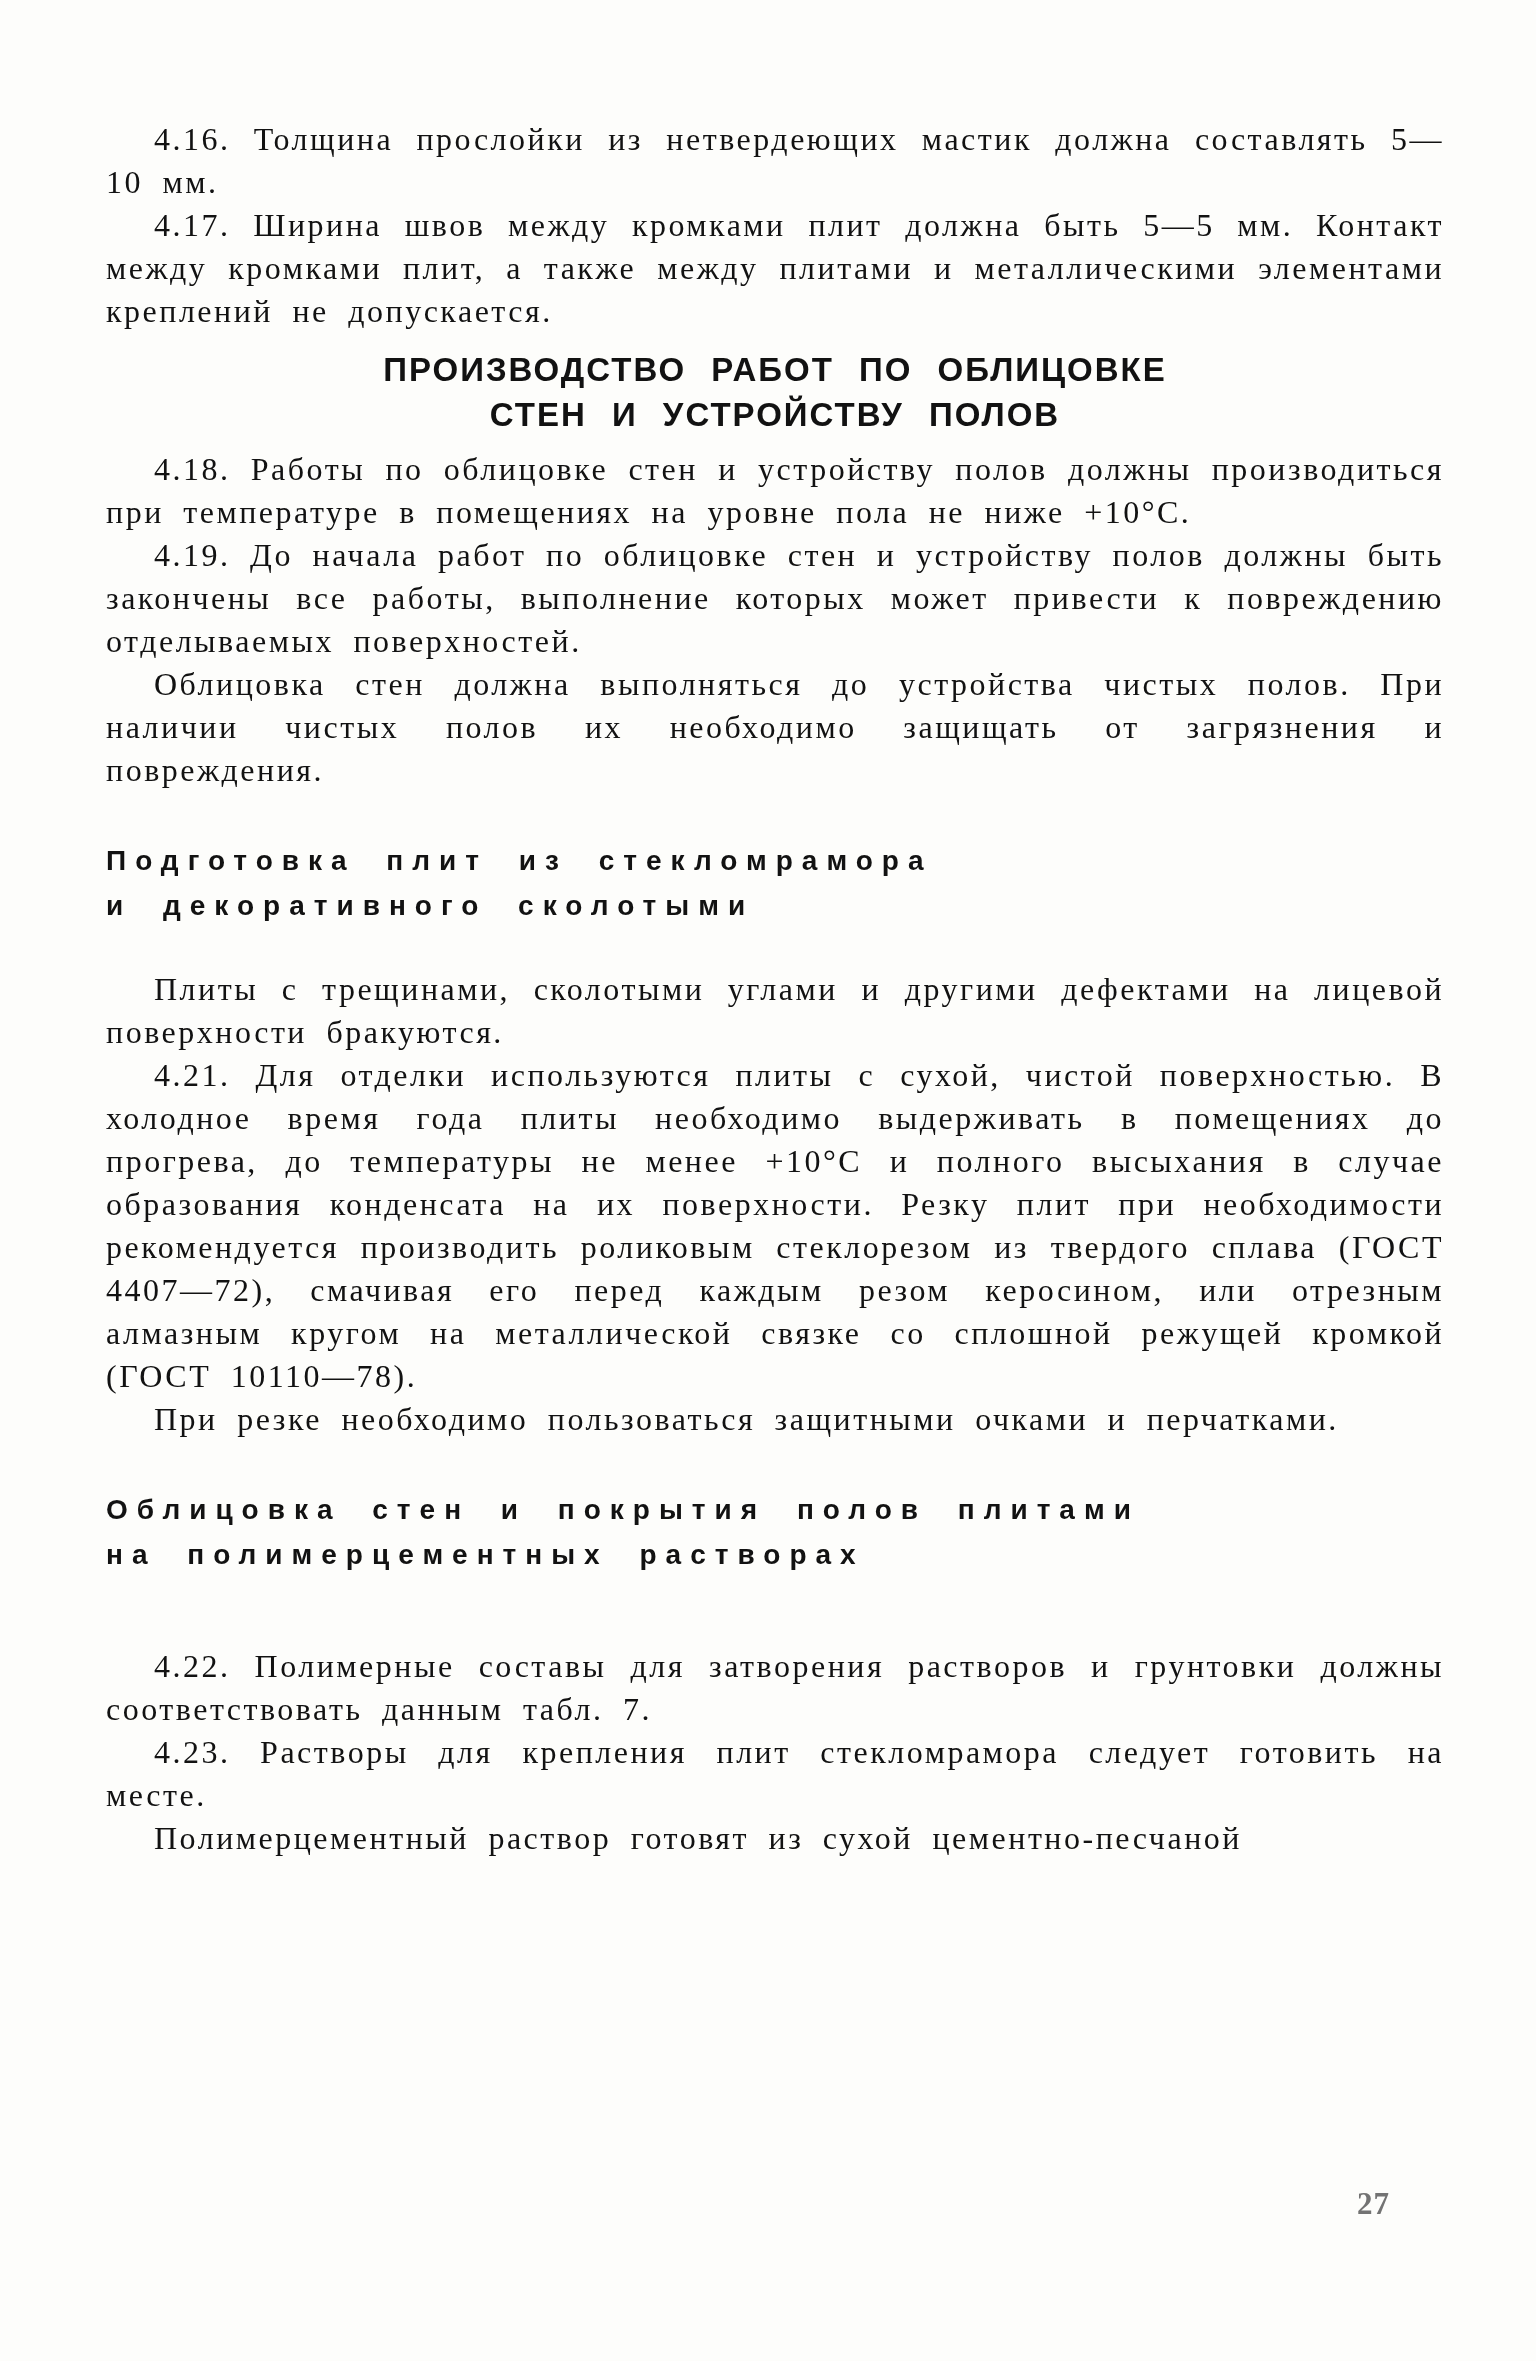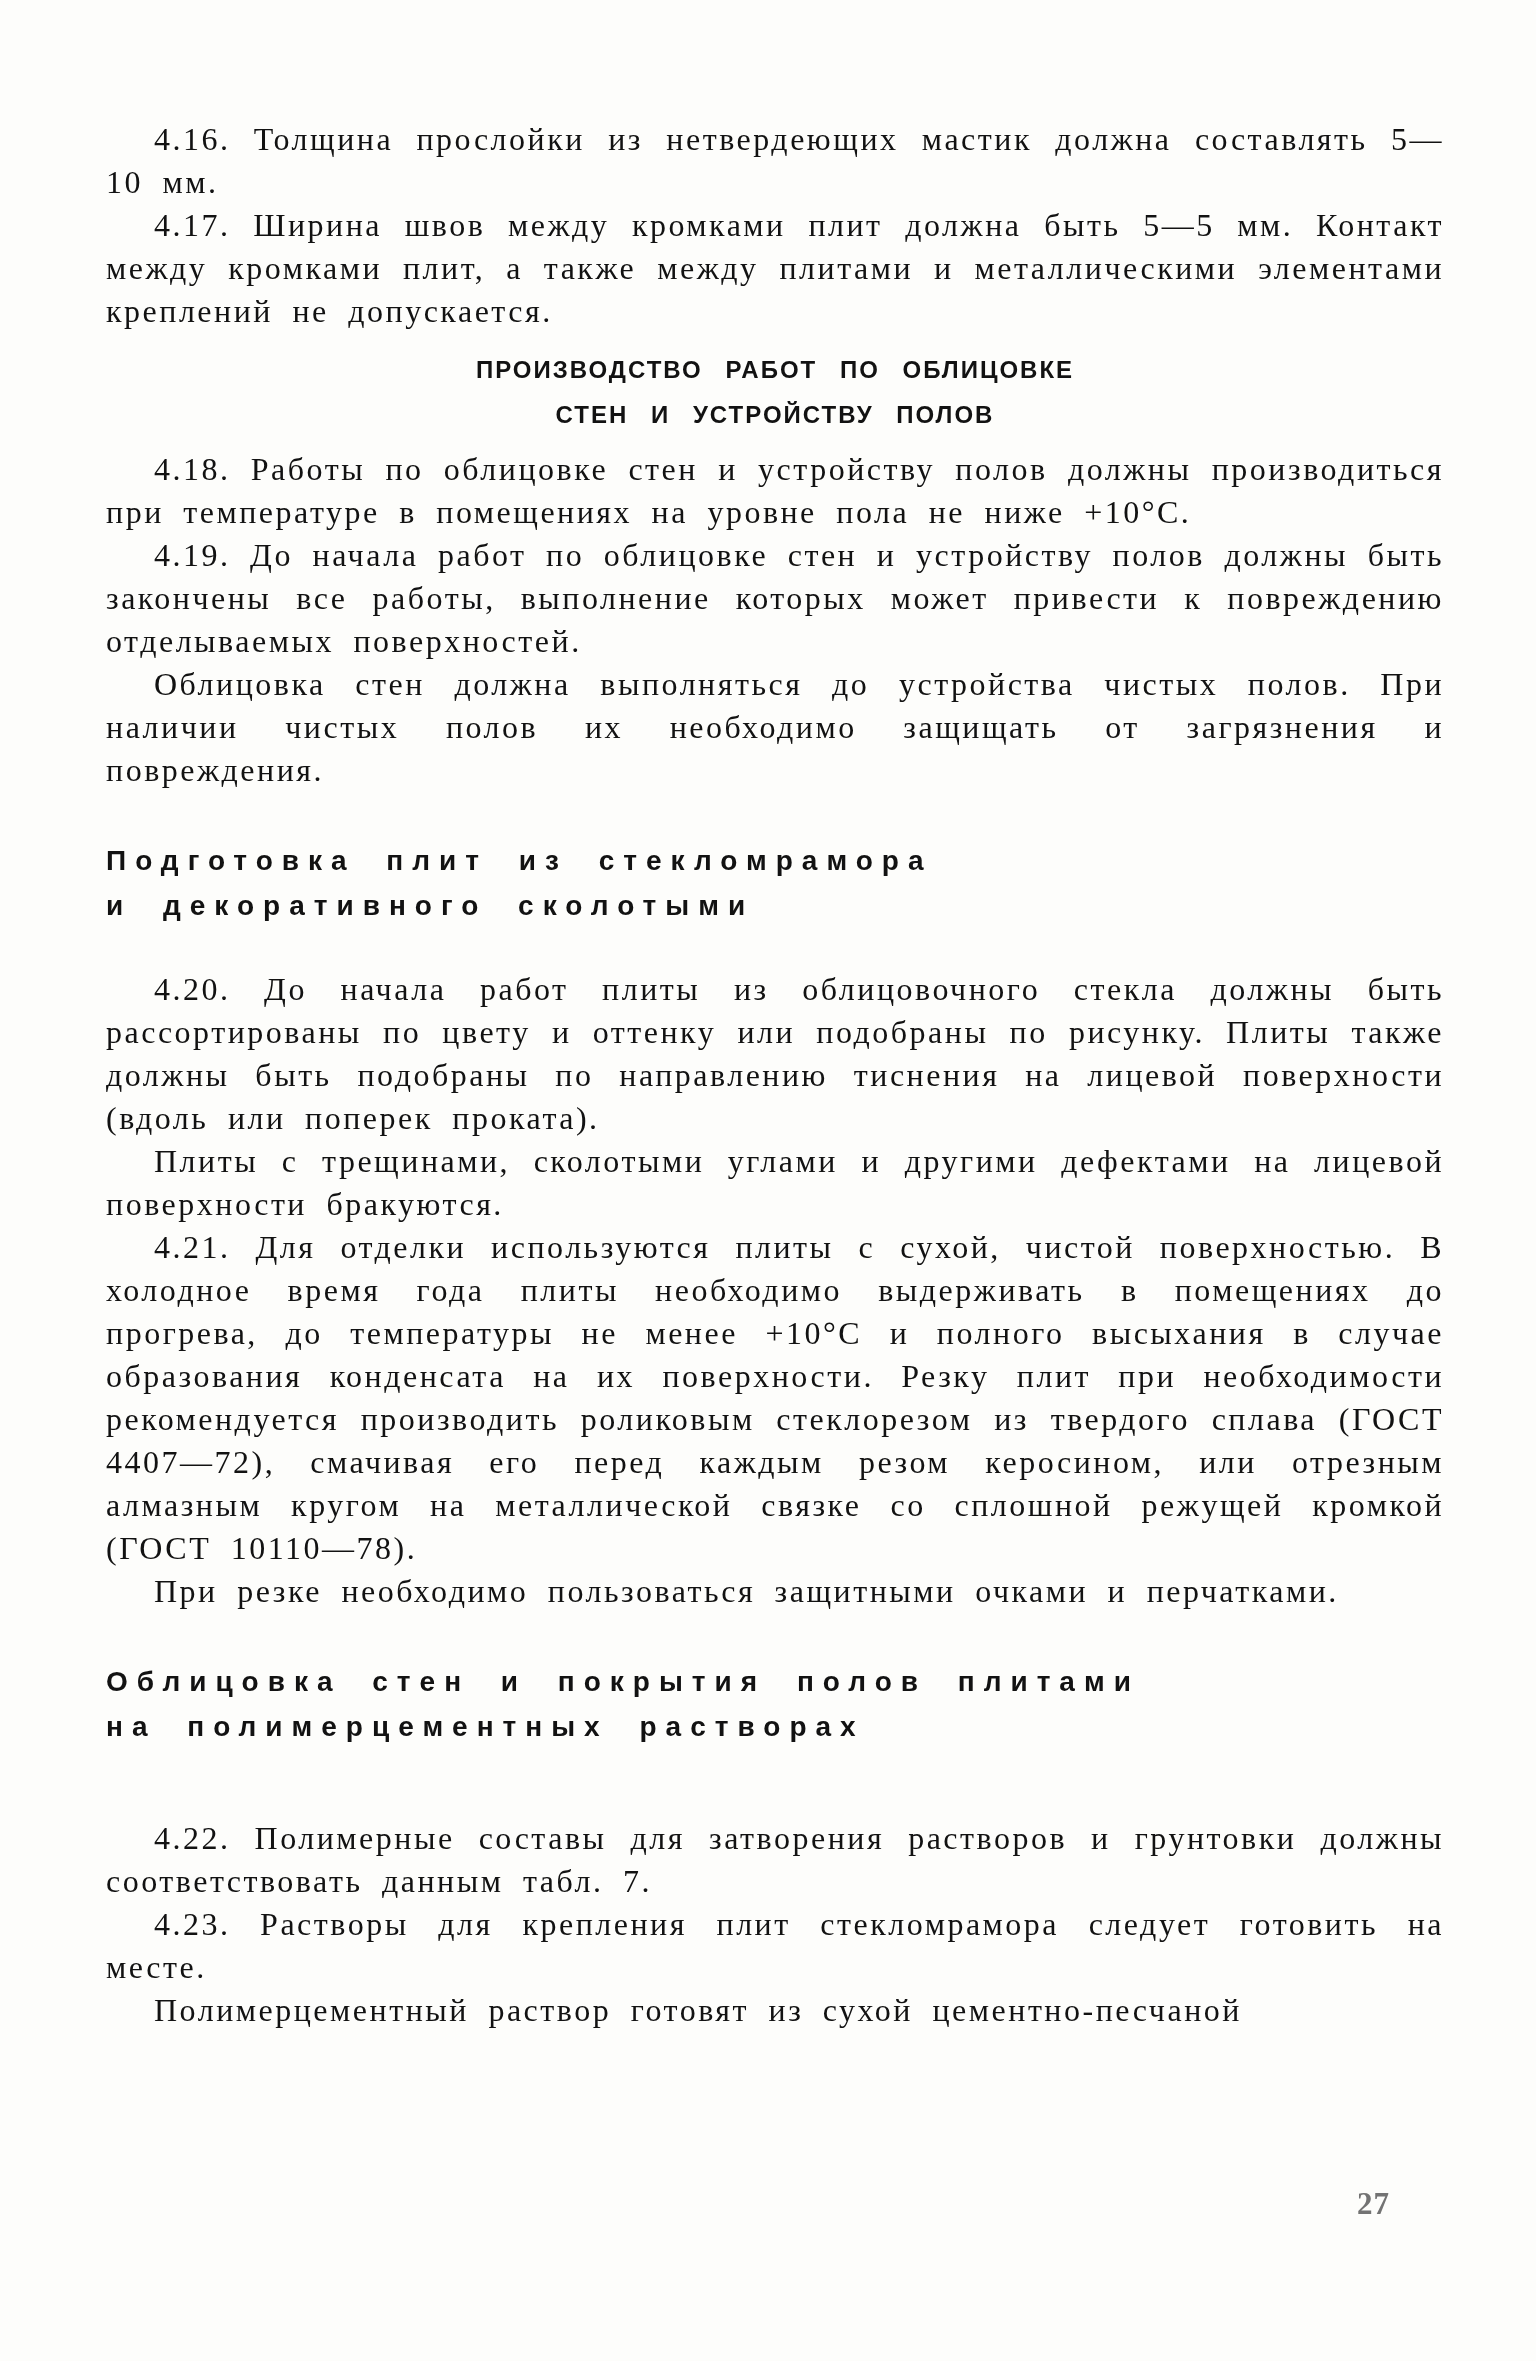--- a/index.html
+++ b/index.html
@@ -37,21 +37,21 @@
   .para {
     text-indent: 48px;
     text-align: justify;
     hyphens: manual;
     -webkit-hyphens: manual;
   }
 
   .heading-main {
     font-family: "Liberation Sans", sans-serif;
     font-weight: 700;
-    font-size: 24px;
+    font-size: 33px;
     line-height: 45px;
     letter-spacing: 2px;
     word-spacing: 14px;
     text-align: center;
     text-indent: 0;
     margin: 14px 0 11px 0;
   }
 
   .heading-sub {
     font-family: "Liberation Sans", sans-serif;
@@ -100,21 +100,20 @@
 
     <p class="para">4.19. До начала работ по облицовке стен и устройству полов долж­ны быть закончены все работы, выполнение которых может привести к повреждению отделываемых поверхностей.</p>
 
     <p class="para">Облицовка стен должна выполняться до устройства чистых по­лов. При наличии чистых полов их необходимо защищать от загряз­нения и повреждения.</p>
 
     <h2 class="heading-sub">
       <span class="line">Подготовка плит из стекломрамора</span>
       <span class="line">и декоративного сколотыми</span>
     </h2>
 
-    <p class="para">4.20. До начала работ плиты из облицовочного стекла должны быть рассортированы по цвету и оттенку или подобраны по рисунку. Плиты также должны быть подобраны по направлению тиснения на лицевой поверхности (вдоль или поперек проката).</p>
 
     <p class="para">Плиты с трещинами, сколотыми углами и другими дефектами на лицевой поверхности бракуются.</p>
 
     <p class="para">4.21. Для отделки используются плиты с сухой, чистой поверх­ностью. В холодное время года плиты необходимо выдерживать в помещениях до прогрева, до температуры не менее +10°С и полного высыхания в случае образования конденсата на их поверхности. Рез­ку плит при необходимости рекомендуется производить роликовым стеклорезом из твердого сплава (ГОСТ 4407—72), смачивая его пе­ред каждым резом керосином, или отрезным алмазным кругом на металлической связке со сплошной режущей кромкой (ГОСТ 10110—78).</p>
 
     <p class="para">При резке необходимо пользоваться защитными очками и пер­чатками.</p>
 
     <h2 class="heading-sub tight-bottom">
       <span class="line">Облицовка стен и покрытия полов плитами</span>
       <span class="line">на полимерцементных растворах</span>

